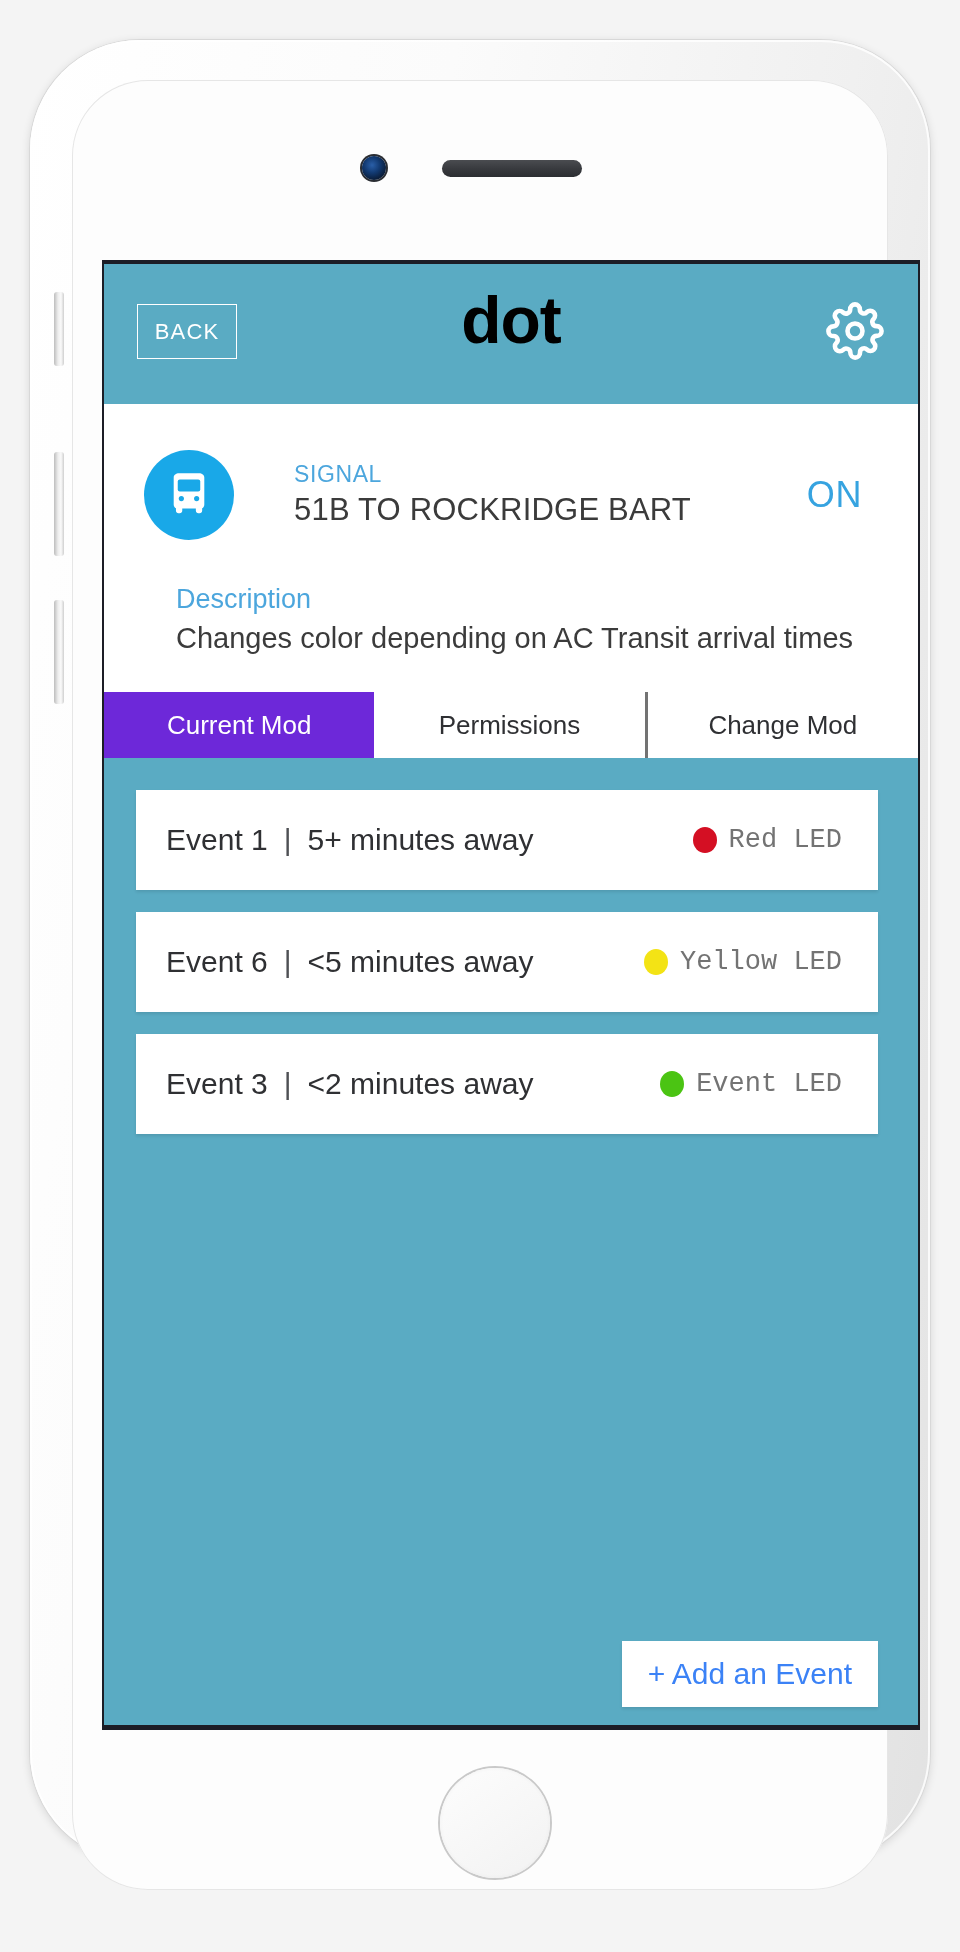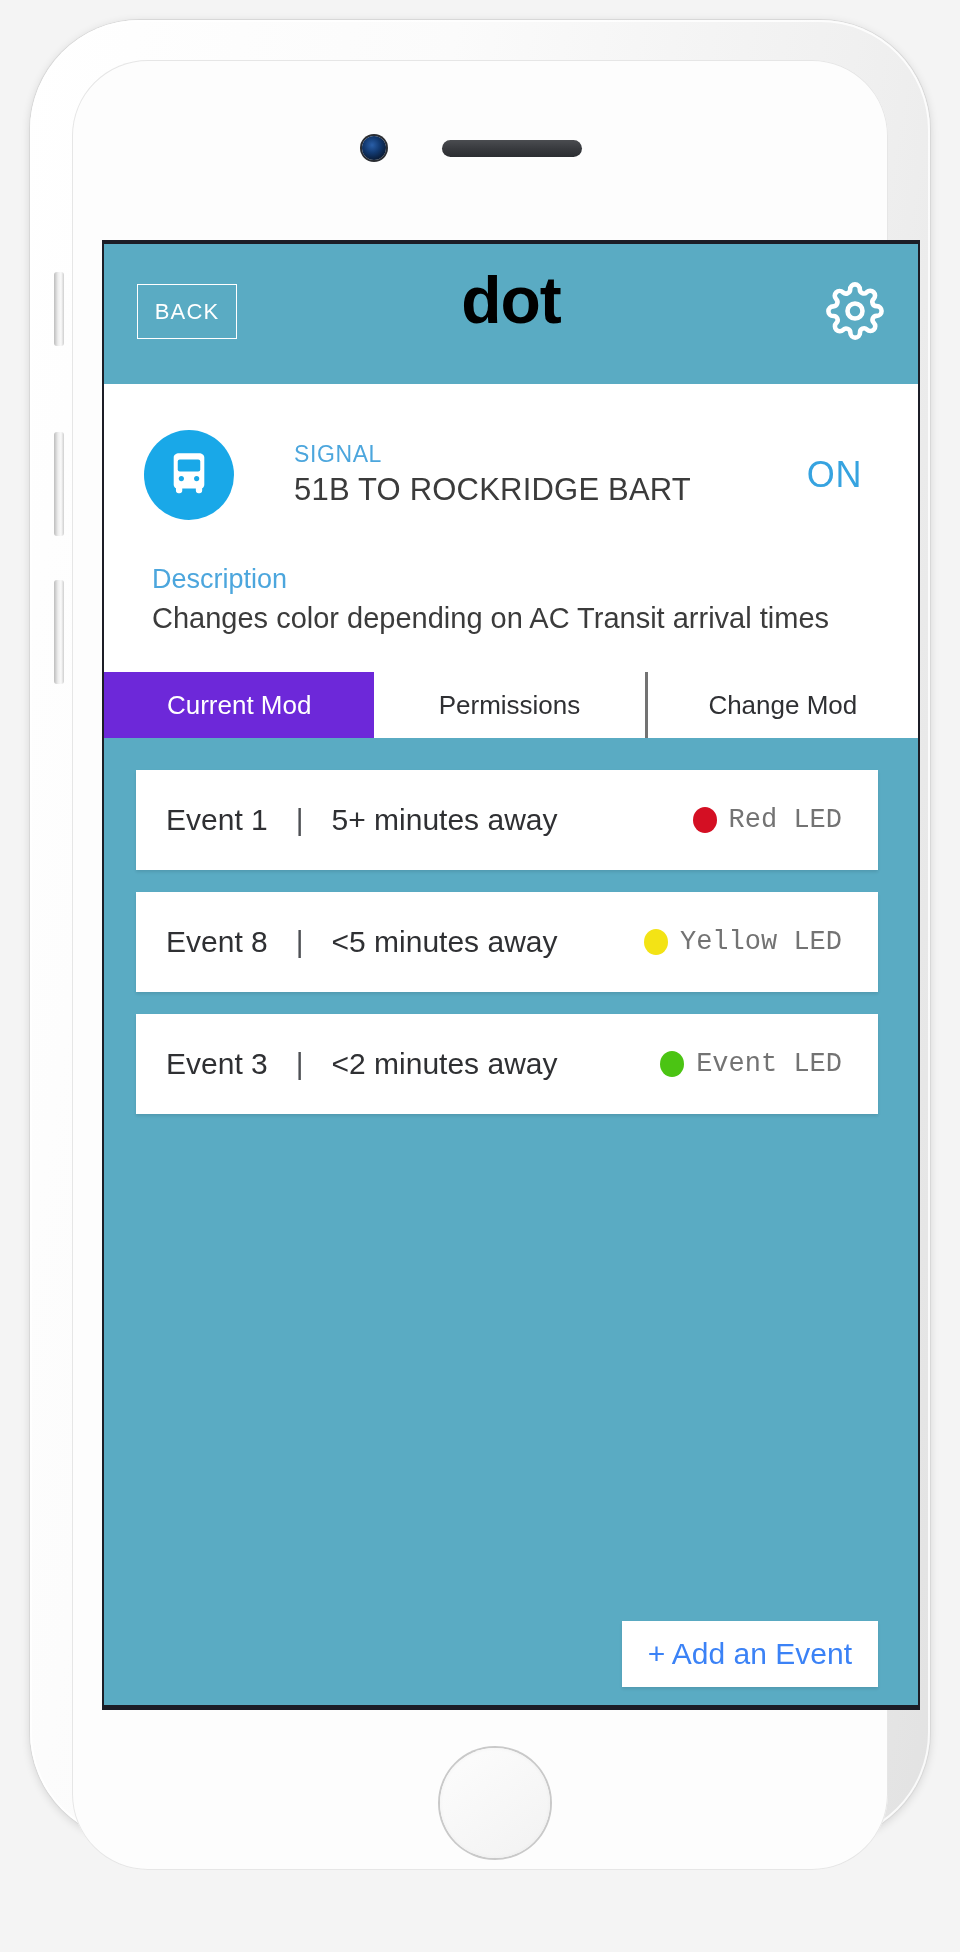--- a/index.html
+++ b/index.html
@@ -11,21 +11,21 @@
     background: #f4f4f4;
     font-family: "Liberation Sans", sans-serif;
     overflow: hidden;
     position: relative;
   }
 
   
   #phone-frame {
     position: absolute;
     left: 30px;
-    top: 20px;
+    top: 40px;
     width: 900px;
     height: 1822px;
     border-radius: 110px;
     background: linear-gradient(100deg, #ffffff 0%, #fbfbfb 35%, #f0f0f0 68%, #e2e2e2 100%);
     box-shadow:
       0 0 0 1px #d8d8d8,
       0 2px 10px rgba(0,0,0,0.14),
       inset 0 0 0 2px rgba(255,255,255,0.8);
   }
   #phone-inner-bevel {
@@ -144,21 +144,21 @@
   #signal-label {
     color: #4ca6dd; font-size: 23px; letter-spacing: 0.6px; line-height: 1.25;
   }
   #signal-name {
     color: #3b3b3b; font-size: 31px; letter-spacing: 0.2px; line-height: 1.25; margin-top: 2px;
   }
   #signal-state {
     color: #36a3e0; font-size: 36px; letter-spacing: 0.6px;
     flex: 0 0 auto; padding-right: 16px; align-self: center;
   }
-  #description-block { margin-top: 42px; padding-left: 8px; }
+  #description-block { margin-top: 42px; padding-left: 8px; margin-left: 24px; }
   #description-label { color: #4ca6dd; font-size: 27px; line-height: 1.3; }
   #description-text { color: #3b3b3b; font-size: 29px; line-height: 1.35; margin-top: 2px; }
 
   
   #tab-bar { display: flex; flex: 0 0 auto; height: 66px; }
   .tab {
     flex: 1 1 0;
     display: flex; align-items: center; justify-content: center;
     font-size: 26px;
     cursor: pointer;
@@ -178,21 +178,21 @@
   }
   .event-row {
     margin: 0 40px 22px 32px;
     background: #ffffff;
     height: 100px;
     display: flex; align-items: center;
     padding: 0 36px 0 30px;
     box-shadow: 0 2px 3px rgba(0,0,0,0.10);
     cursor: pointer;
   }
-  .event-left { flex: 1 1 auto; display: flex; align-items: baseline; font-size: 30px; color: #2f3033; gap: 12px; }
+  .event-left { flex: 1 1 auto; display: flex; align-items: baseline; font-size: 30px; color: #2f3033; }
   .event-num { }
   .event-sep { margin: 0 16px; color: #4e5054; }
   .event-desc { }
   .event-right { flex: 0 0 auto; display: flex; align-items: center; }
   .led-dot { width: 24px; height: 26px; border-radius: 50%; margin-right: 12px; }
   .led-label { font-size: 27px; color: #737373; font-family: Liberation Mono, monospace; }
 
   #add-event-button {
     position: absolute;
     right: 40px; bottom: 18px;
@@ -272,21 +272,21 @@
           <span class="event-desc">5+ minutes away</span>
         </div>
         <div class="event-right">
           <span class="led-dot" style="background:#d40f23"></span>
           <span class="led-label">Red LED</span>
         </div>
       </div>
 
       <div class="event-row">
         <div class="event-left">
-          <span class="event-num">Event 8</span>
+          <span class="event-num">Event 6</span>
           <span class="event-sep">|</span>
           <span class="event-desc">&lt;5 minutes away</span>
         </div>
         <div class="event-right">
           <span class="led-dot" style="background:#f3e315"></span>
           <span class="led-label">Yellow LED</span>
         </div>
       </div>
 
       <div class="event-row">

